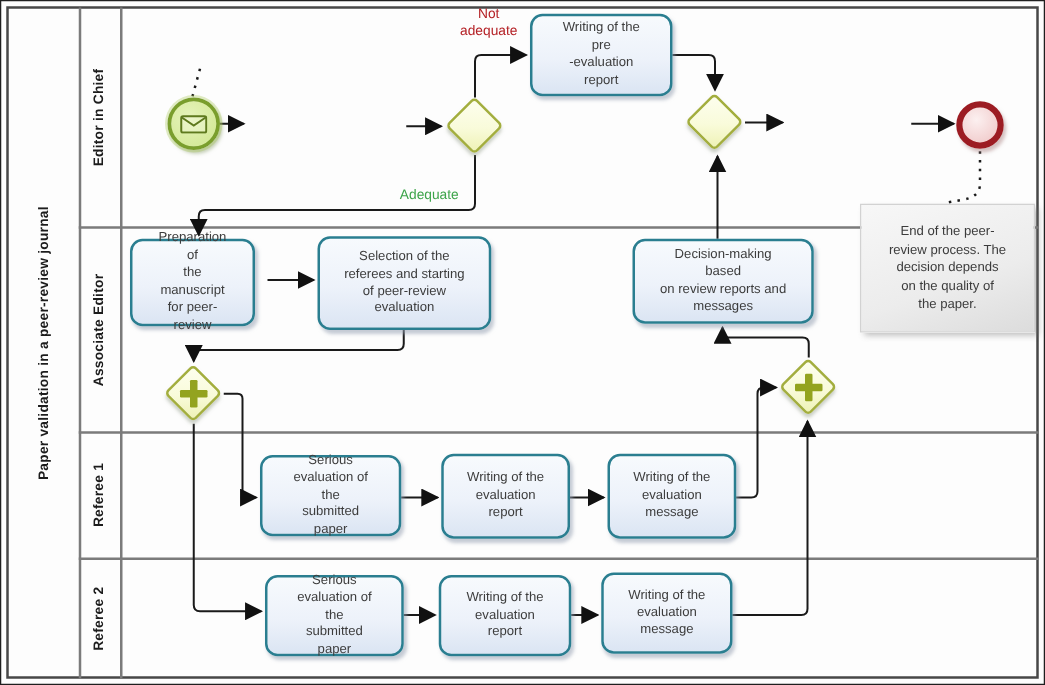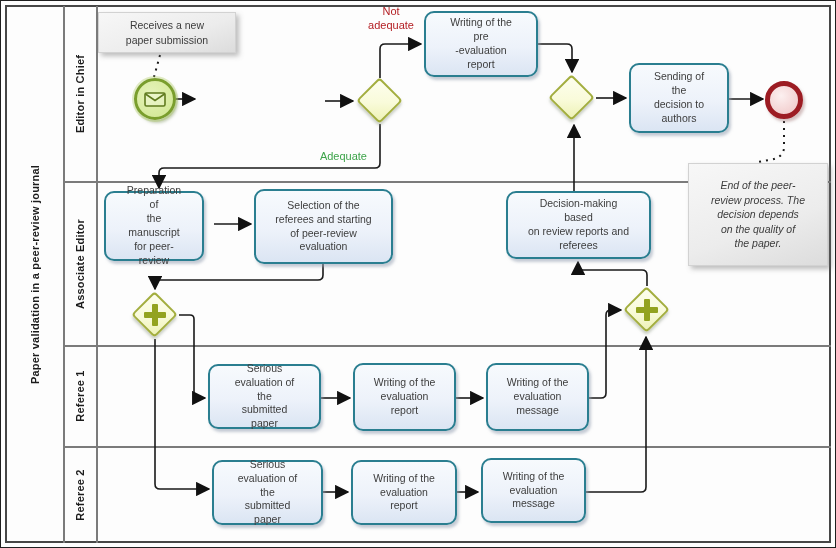--- a/index.html
+++ b/index.html
@@ -91,23 +91,21 @@
       <path d="M455,397 L482,397" marker-end="url(#arrow)"></path>
       <path d="M588,397 L600,397 Q605,397 605,392 L605,314 Q605,309 610,309 L620,309" marker-end="url(#arrow)"></path>
       <path d="M322,491 L347,491" marker-end="url(#arrow)"></path>
       <path d="M456,491 L477,491" marker-end="url(#arrow)"></path>
       <path d="M585,491 L640,491 Q645,491 645,486 L645,336" marker-end="url(#arrow)"></path>
       <path d="M646,285 L646,274 Q646,269 641,269 L582,269 Q577,269 577,264 L577,261" marker-end="url(#arrow)"></path>
       <path d="M783,120 L783,146 Q783,157 768,159 L757,161" stroke-dasharray="2 5" stroke-width="2"></path>
     </g>
   </svg>
 
-  <div class="annotation" style="left:97px;top:11px;width:138px;height:41px;">Receives a new
-paper submission</div>
-  <div class="annotation" style="left:687px;top:162px;width:140px;height:103px;font-style:italic;">End of the peer-
+  <div class="annotation" style="left:687px;top:162px;width:140px;height:103px;">End of the peer-
 review process. The
 decision depends
 on the quality of
 the paper.</div>
 
   <div class="event start" style="left:133px;top:77px;">
     <svg width="22" height="15" viewBox="0 0 22 15">
       <rect x="1" y="1" width="20" height="13" rx="1.5" fill="rgba(255,255,255,0.25)" stroke="#5f7a1e" stroke-width="1.6"></rect>
       <path d="M1.5,2 L11,8.5 L20.5,2" fill="none" stroke="#5f7a1e" stroke-width="1.6"></path>
     </svg>
@@ -131,34 +129,31 @@
     <div class="plus-v"></div>
   </div>
 
   <div class="edge-label red" style="left:355px;top:4px;width:70px;">Not
 adequate</div>
   <div class="edge-label green" style="left:296px;top:149px;width:70px;">Adequate</div>
 
   <div class="task" style="left:423px;top:10px;width:114px;height:66px;">Writing of the pre
 -evaluation
 report</div>
-  <div class="task" style="left:628px;top:62px;width:100px;height:70px;">Sending of the
-decision to
-authors</div>
 
   <div class="task" style="left:103px;top:190px;width:100px;height:70px;">Preparation of
 the manuscript
 for peer-review</div>
   <div class="task" style="left:253px;top:188px;width:139px;height:75px;">Selection of the
 referees and starting
 of peer-review
 evaluation</div>
   <div class="task" style="left:505px;top:190px;width:145px;height:68px;">Decision-making based
 on review reports and
-referees</div>
+messages</div>
 
   <div class="task" style="left:207px;top:363px;width:113px;height:65px;">Serious
 evaluation of the
 submitted paper</div>
   <div class="task" style="left:352px;top:362px;width:103px;height:68px;">Writing of the
 evaluation
 report</div>
   <div class="task" style="left:485px;top:362px;width:103px;height:68px;">Writing of the
 evaluation
 message</div>

